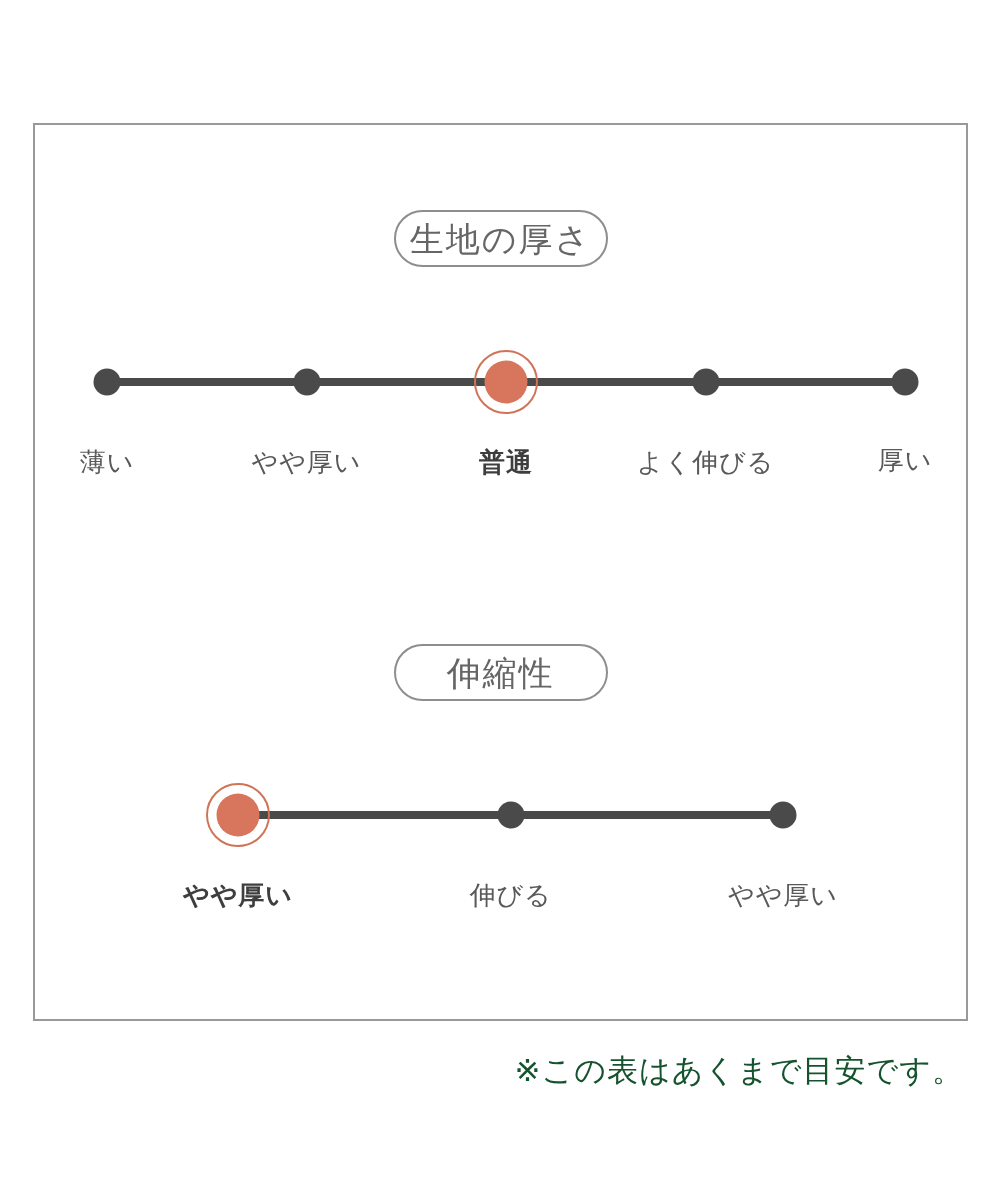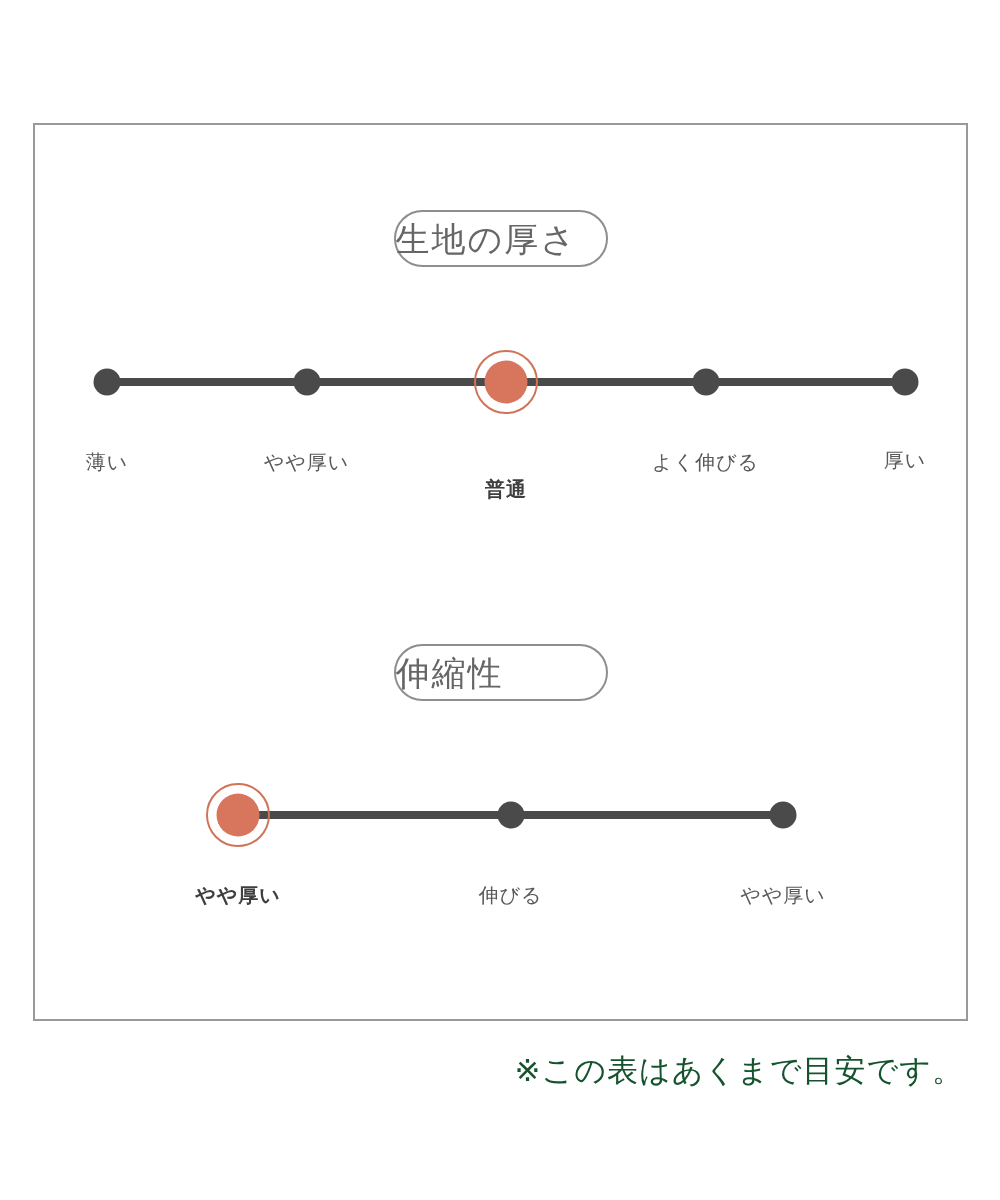--- a/index.html
+++ b/index.html
@@ -19,21 +19,21 @@
     background:#ffffff;
   }
   .pill{
     position:absolute;
     left:50%;
     transform:translateX(-50%);
     width:214px; height:57px;
     border:2px solid #8e8e8e;
     border-radius:30px;
     box-sizing:border-box;
-    display:flex; align-items:center; 
+    display:flex; align-items:center; justify-content:center;
   }
   .pill .pill-text{
     font-size:34px;
     color:#666666;
     letter-spacing:2px;
     line-height:1;
   }
   .pill1{ top:85px; }
   .pill2{ top:519px; }
   .scale{
@@ -71,21 +71,21 @@
     border-radius:50%;
     box-sizing:border-box;
     transform:translate(-50%,-50%);
     background:transparent;
     z-index:2;
   }
   .scale .lab{
     position:absolute;
     top:80px;
     transform:translate(-50%,-50%);
-    font-size:20px;
+    font-size:26px;
     color:#595959;
     white-space:nowrap;
     letter-spacing:1px;
     line-height:1;
   }
   .scale .lab.sel{
     font-weight:700;
     color:#3e3e3e;
   }
   .note{
@@ -107,21 +107,21 @@
     <span class="pill-text">生地の厚さ</span>
   </div>
   <div class="scale scale1">
       <div class="line"></div>
       <div class="dot" style="left: 0%;"></div>
       <div class="lab" style="left: 0%;">薄い</div>
       <div class="dot" style="left: 25%;"></div>
       <div class="lab" style="left: 25%;">やや厚い</div>
       <div class="ring" style="left: 50%;"></div>
       <div class="dot sel" style="left: 50%;"></div>
-      <div class="lab sel" style="left: 50%; margin-top: 27px;">普通</div>
+      <div class="lab sel" style="left: 50%;">普通</div>
       <div class="dot" style="left: 75%;"></div>
       <div class="lab" style="left: 75%;">よく伸びる</div>
       <div class="dot" style="left: 100%;"></div>
       <div class="lab" style="left: 100%; font-family: Liberation Mono, monospace;">厚い</div>
     </div>
 
   <div class="pill pill2">
     <span class="pill-text">伸縮性</span>
   </div>
   <div class="scale scale2">

